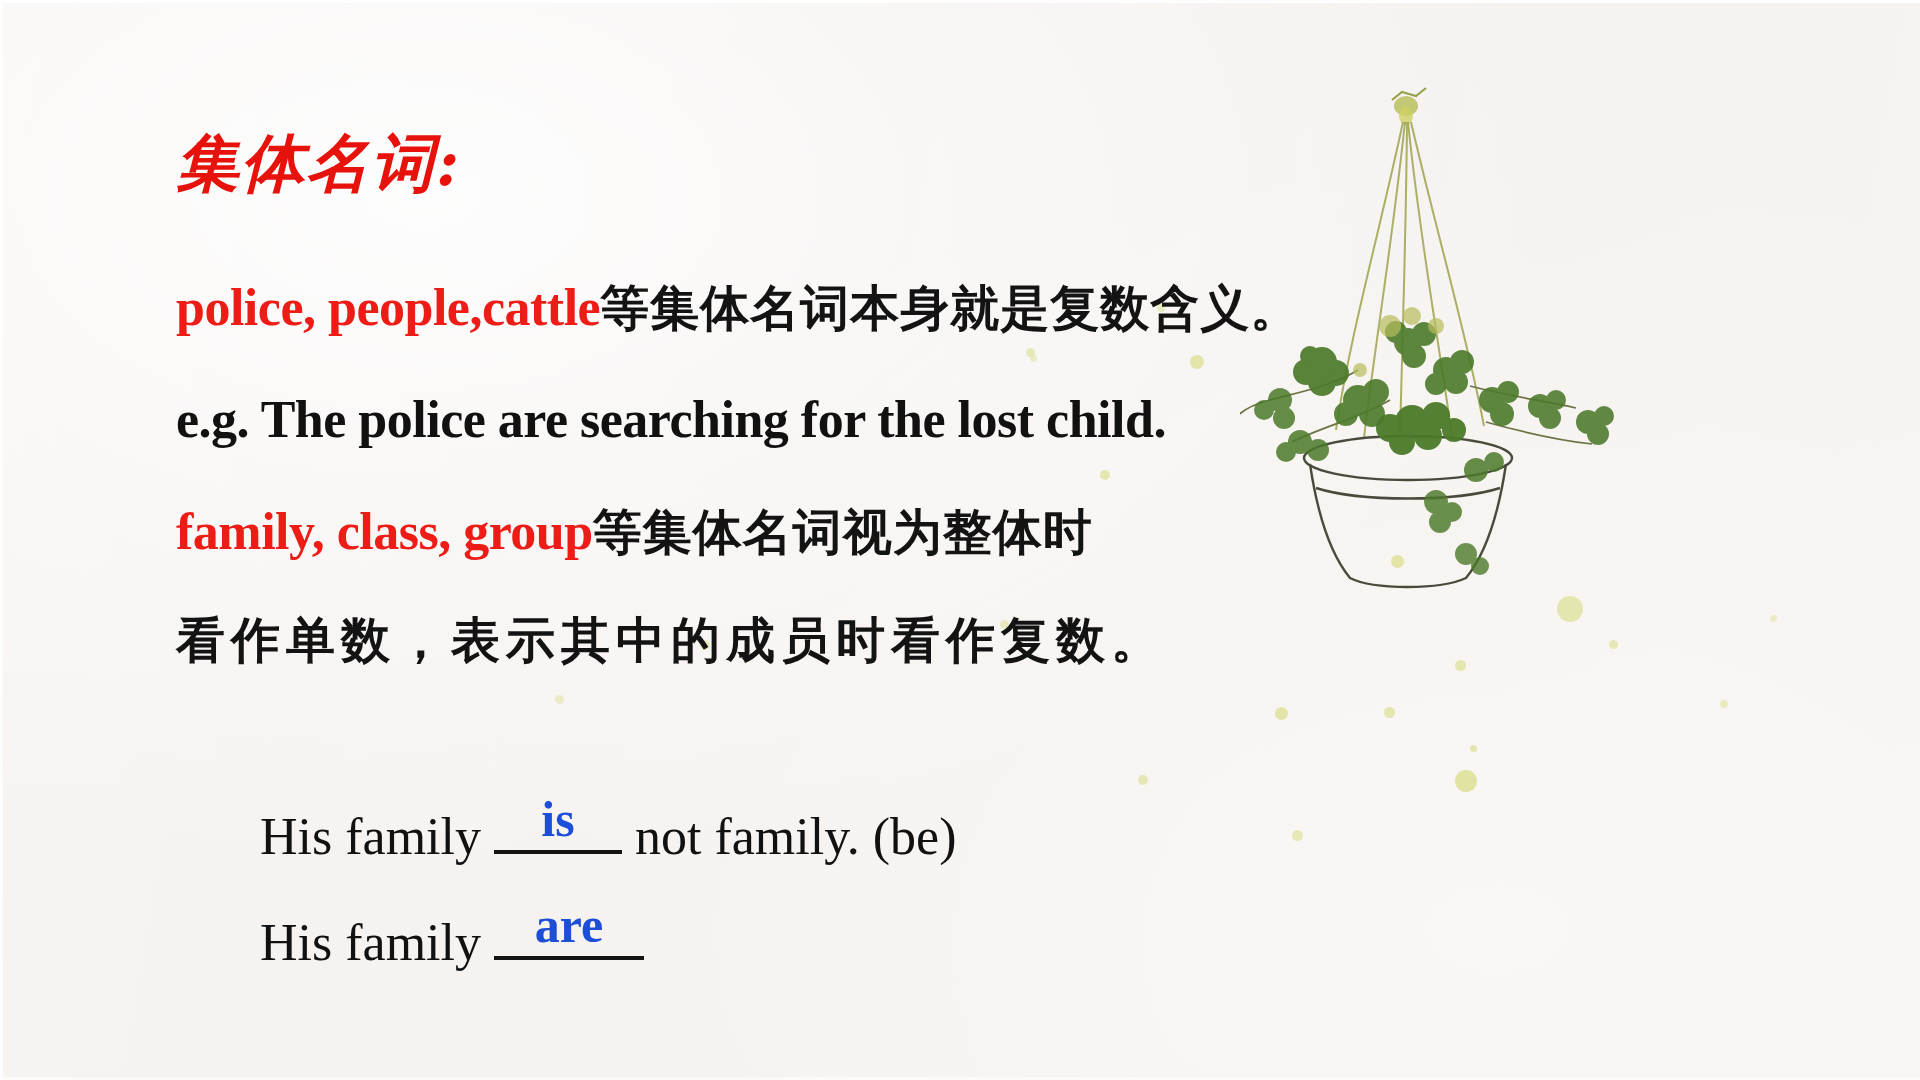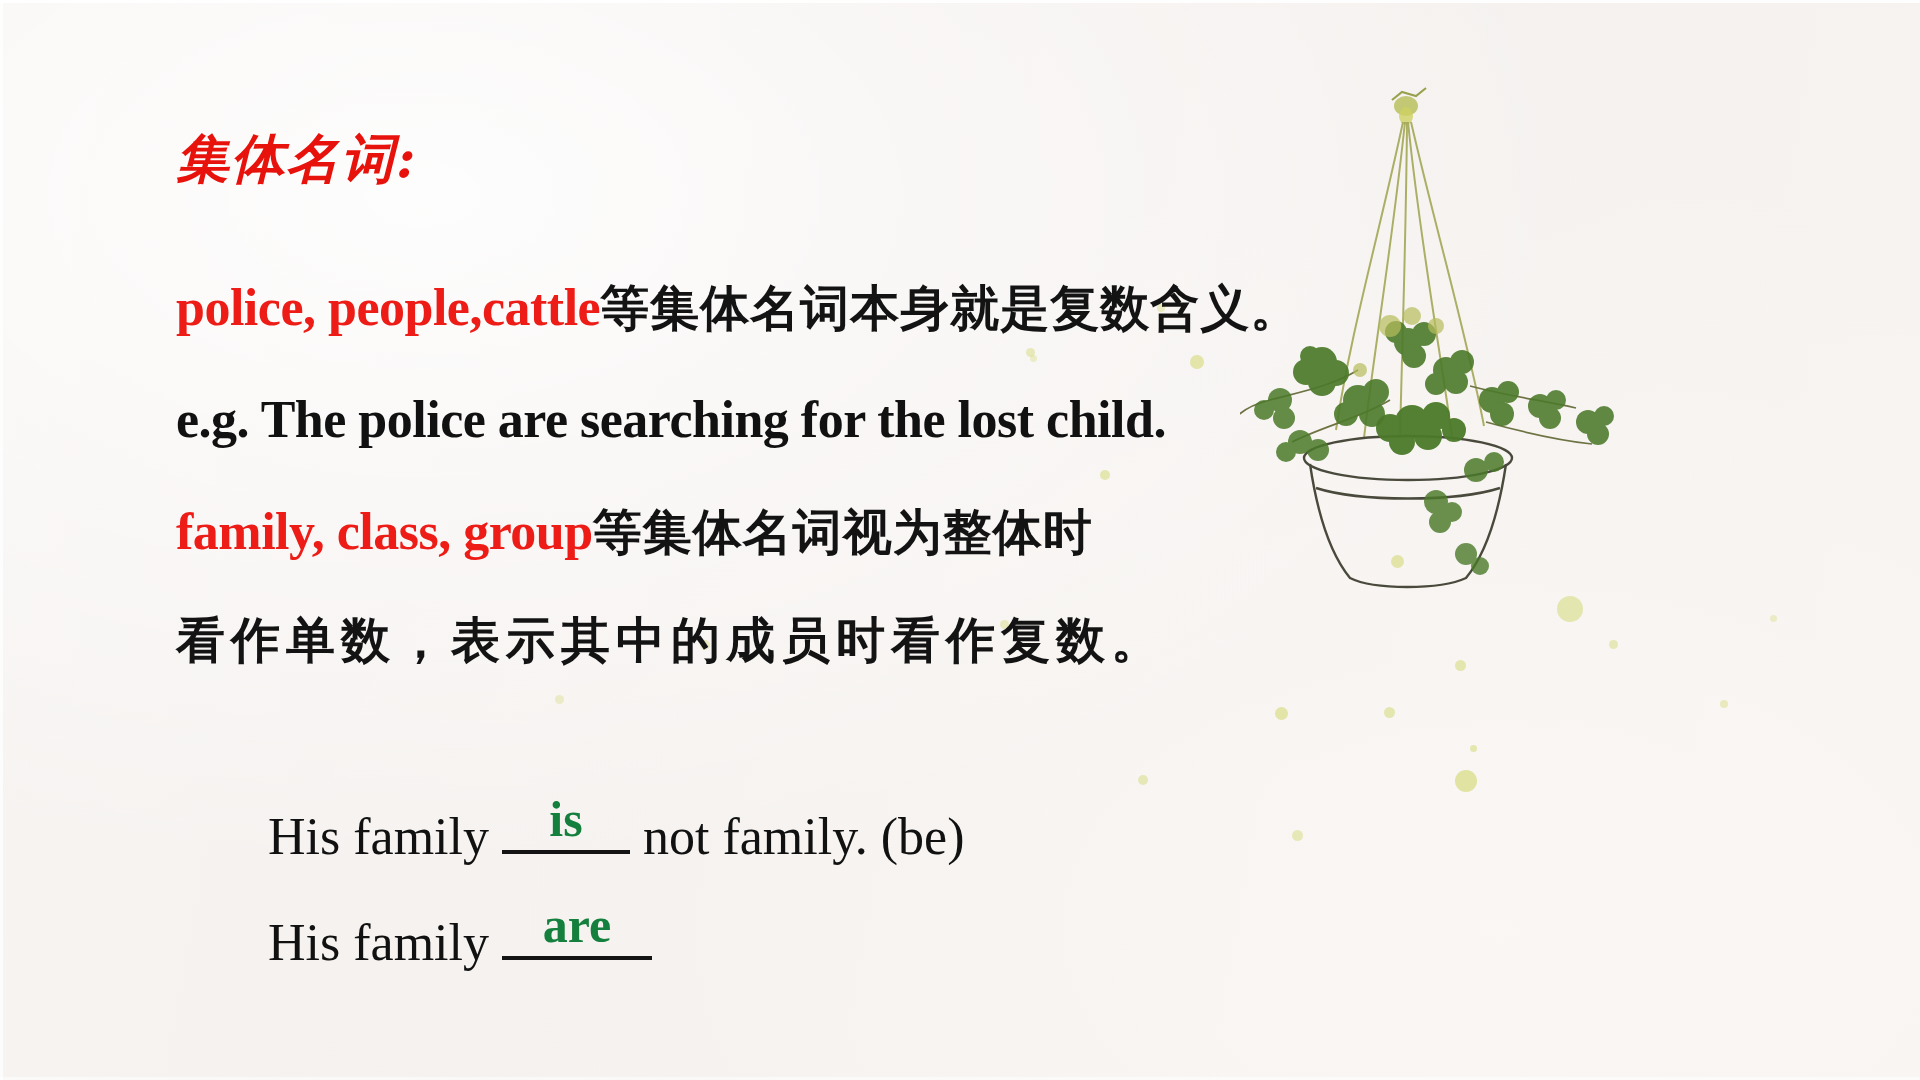--- a/index.html
+++ b/index.html
@@ -40,21 +40,21 @@
                 inset 0 -3px 0 rgba(255,255,255,0.55);
     pointer-events: none;
   }
 
   
   #title {
     position: absolute;
     left: 176px;
     top: 132px;
     font-family: "DejaVu Serif", "Liberation Serif", serif;
-    font-size: 53px;
+    font-size: 63px;
     font-weight: bold;
     font-style: italic;
     color: #e8120c;
     letter-spacing: 2px;
     white-space: nowrap;
     line-height: 1;
   }
 
   
   .body-line {
@@ -93,21 +93,21 @@
   }
 
   #line1 { top: 282px; }
   #line2 { top: 394px; }
   #line3 { top: 506px; }
   #line4 { top: 616px; }
 
   
   .ex-line {
     position: absolute;
-    left: 268px;
+    left: 260px;
     white-space: nowrap;
     font-family: "Liberation Serif", "DejaVu Serif", serif;
     font-size: 52px;
     color: #111111;
     line-height: 1;
   }
   #ex1 { top: 800px; }
   #ex2 { top: 906px; }
 
   .blank {
@@ -120,21 +120,21 @@
   }
   #ex1 .blank { width: 128px; }
   #ex2 .blank { width: 150px; }
 
   .blank .answer {
     position: absolute;
     left: 0;
     right: 0;
     bottom: 6px;
     text-align: center;
-    color: #15803d;
+    color: #1d4ed8;
     font-weight: bold;
     font-size: 50px;
     font-family: "Liberation Serif", "DejaVu Serif", serif;
     letter-spacing: 0px;
   }
 
   
   #plant {
     position: absolute;
     left: 1240px;

